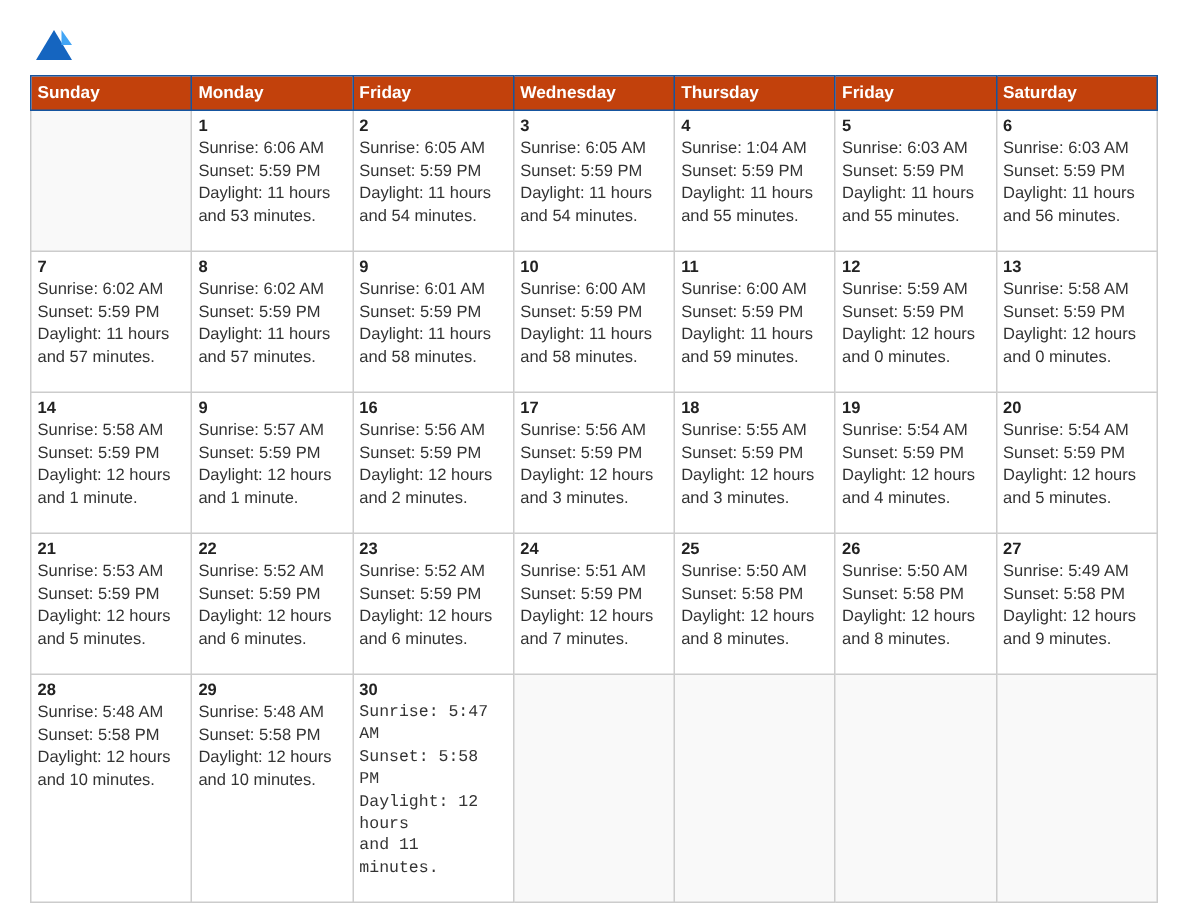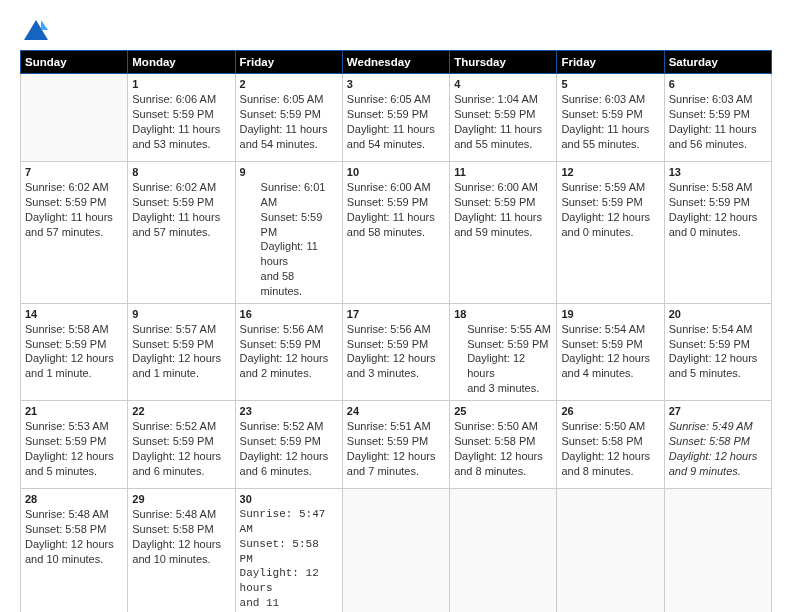--- a/index.html
+++ b/index.html
@@ -54,21 +54,21 @@
       color: #444;
     }
     .calendar {
       flex: 1;
       border: 1px solid #ccc;
       border-collapse: collapse;
       width: 100%;
       table-layout: fixed;
     }
     .calendar th {
-      background: #000000;
+      background: #c2410c;
       color: #fff;
       font-size: 11.5px;
       font-weight: bold;
       padding: 5px 4px;
       text-align: left;
       border: 1px solid #1555a0;
     }
     .calendar td {
       border: 1px solid #ccc;
       vertical-align: top;
@@ -189,21 +189,21 @@
           </td>
           <td>
             <span class="day-num">8</span>
             <div class="cell-text" style="white-space: pre-line;">Sunrise: 6:02 AM
 Sunset: 5:59 PM
 Daylight: 11 hours
 and 57 minutes.</div>
           </td>
           <td>
             <span class="day-num">9</span>
-            <div class="cell-text" style="white-space: pre-line; margin-left: 21px;">Sunrise: 6:01 AM
+            <div class="cell-text" style="white-space: pre-line;">Sunrise: 6:01 AM
 Sunset: 5:59 PM
 Daylight: 11 hours
 and 58 minutes.</div>
           </td>
           <td>
             <span class="day-num">10</span>
             <div class="cell-text" style="white-space: pre-line;">Sunrise: 6:00 AM
 Sunset: 5:59 PM
 Daylight: 11 hours
 and 58 minutes.</div>
@@ -254,21 +254,21 @@
           </td>
           <td>
             <span class="day-num">17</span>
             <div class="cell-text" style="white-space: pre-line;">Sunrise: 5:56 AM
 Sunset: 5:59 PM
 Daylight: 12 hours
 and 3 minutes.</div>
           </td>
           <td>
             <span class="day-num">18</span>
-            <div class="cell-text" style="white-space: pre-line; margin-left: 13px;">Sunrise: 5:55 AM
+            <div class="cell-text" style="white-space: pre-line;">Sunrise: 5:55 AM
 Sunset: 5:59 PM
 Daylight: 12 hours
 and 3 minutes.</div>
           </td>
           <td>
             <span class="day-num">19</span>
             <div class="cell-text" style="white-space: pre-line;">Sunrise: 5:54 AM
 Sunset: 5:59 PM
 Daylight: 12 hours
 and 4 minutes.</div>
@@ -319,21 +319,21 @@
           </td>
           <td>
             <span class="day-num">26</span>
             <div class="cell-text" style="white-space: pre-line;">Sunrise: 5:50 AM
 Sunset: 5:58 PM
 Daylight: 12 hours
 and 8 minutes.</div>
           </td>
           <td>
             <span class="day-num">27</span>
-            <div class="cell-text" style="white-space: pre-line; font-style: italic;">Sunrise: 5:49 AM
+            <div class="cell-text" style="white-space: pre-line;">Sunrise: 5:49 AM
 Sunset: 5:58 PM
 Daylight: 12 hours
 and 9 minutes.</div>
           </td>
         </tr>
         <tr>
           <td>
             <span class="day-num">28</span>
             <div class="cell-text" style="white-space: pre-line;">Sunrise: 5:48 AM
 Sunset: 5:58 PM

